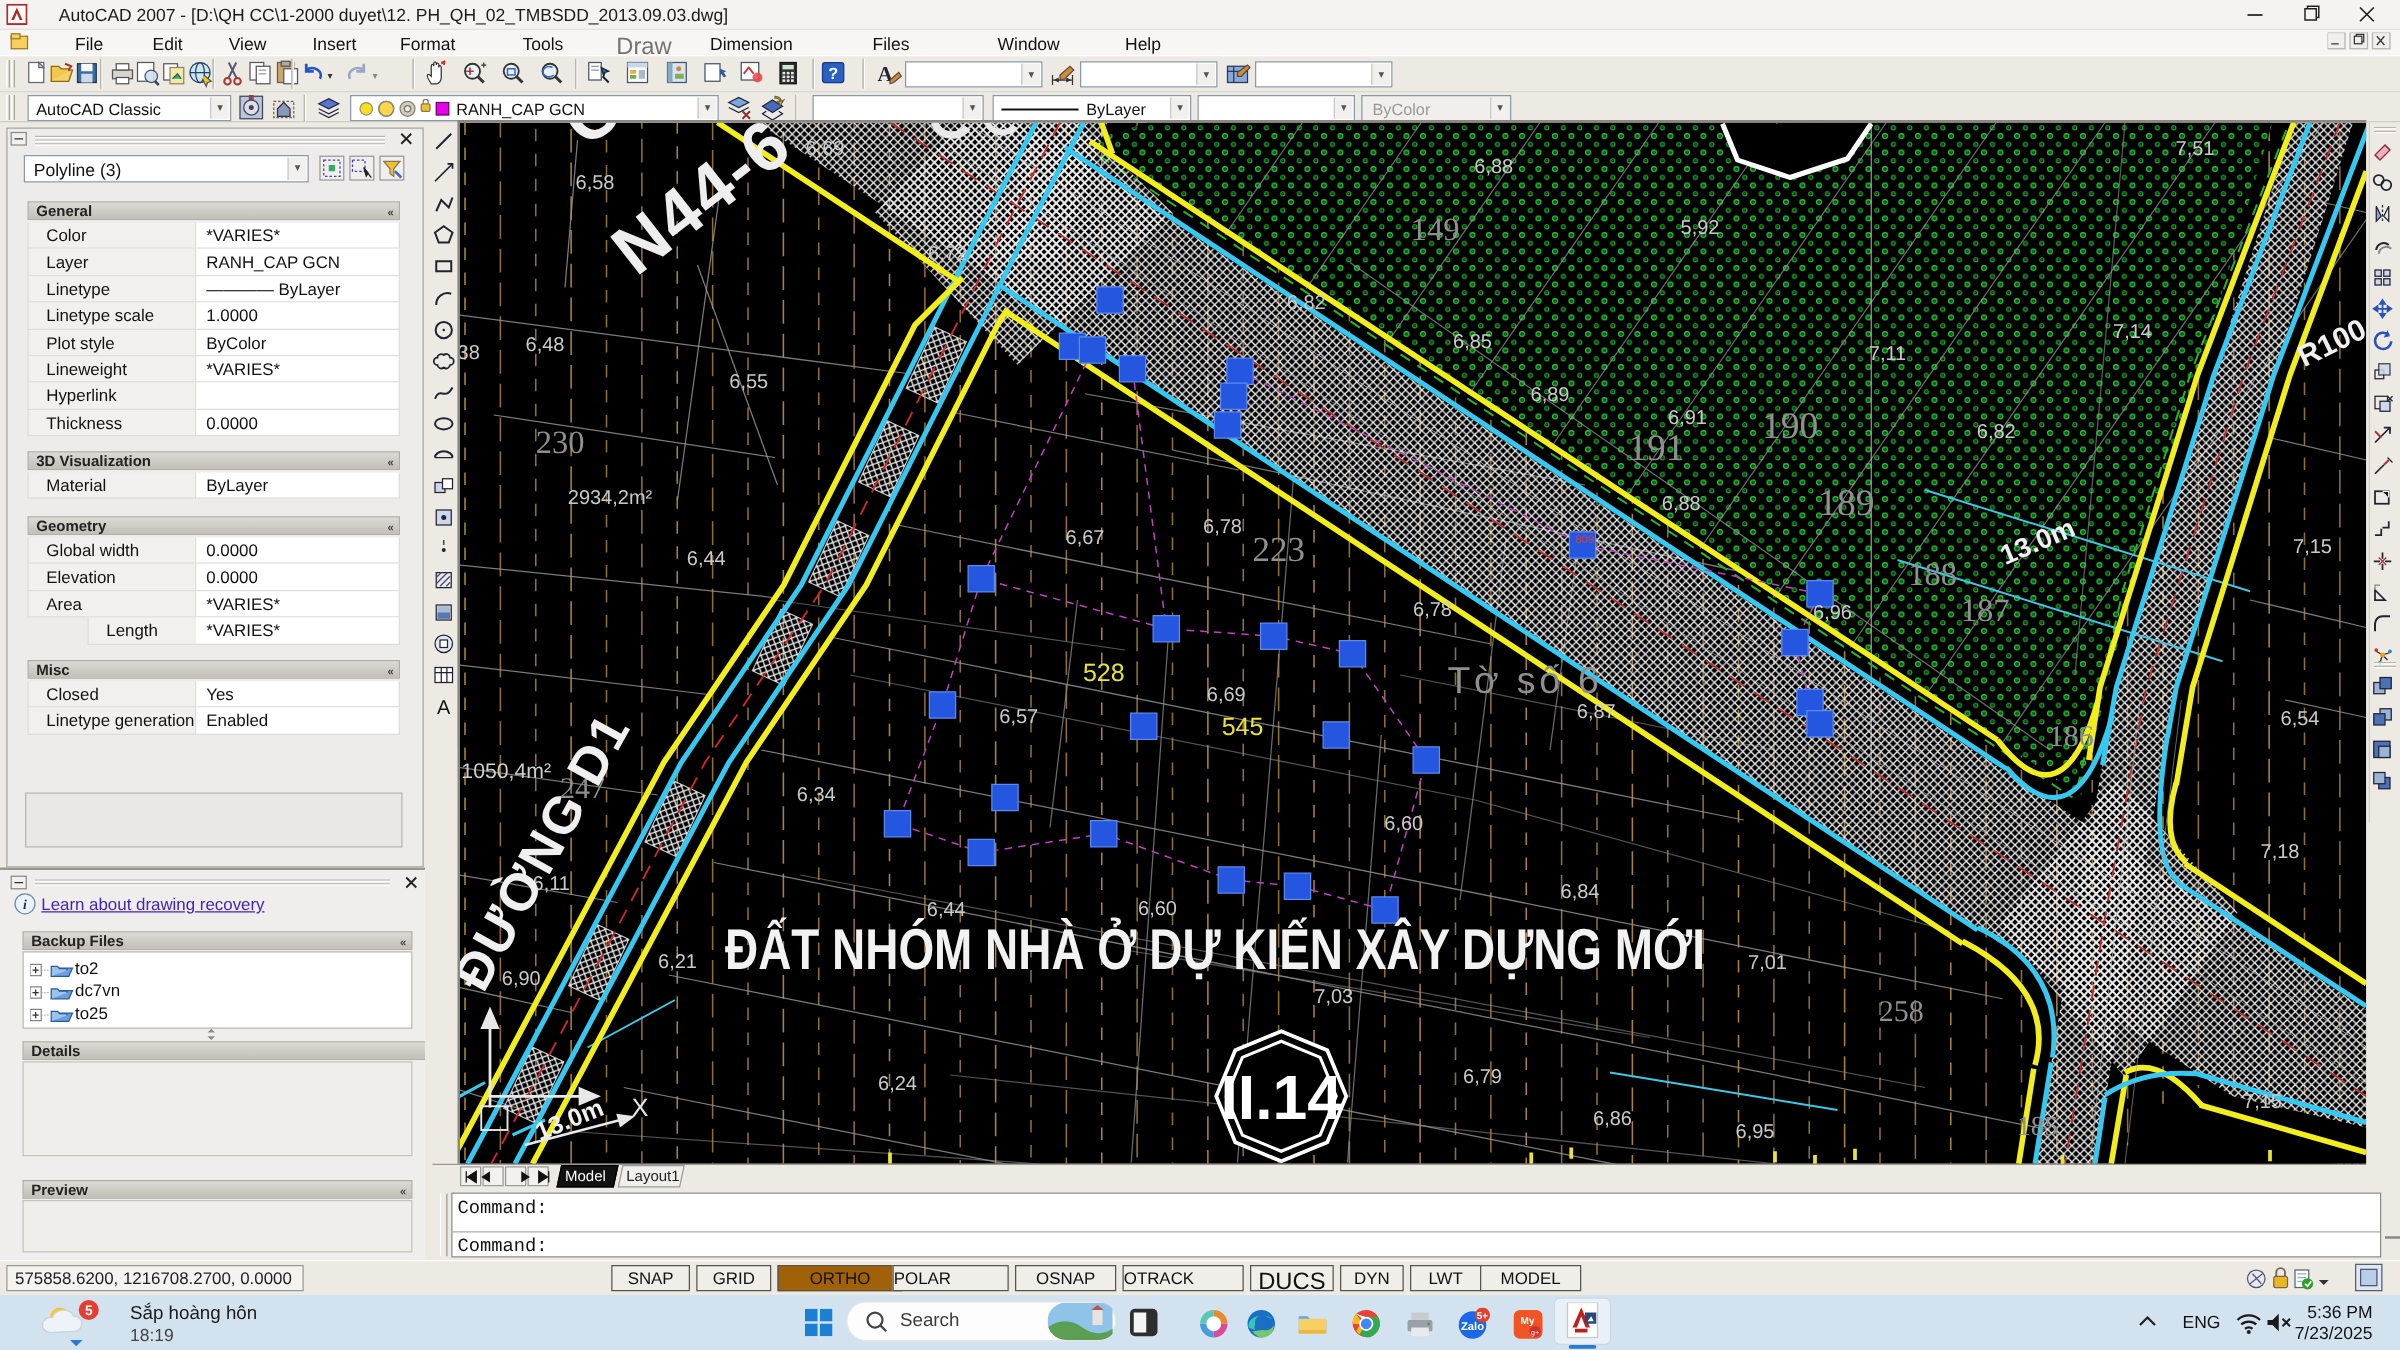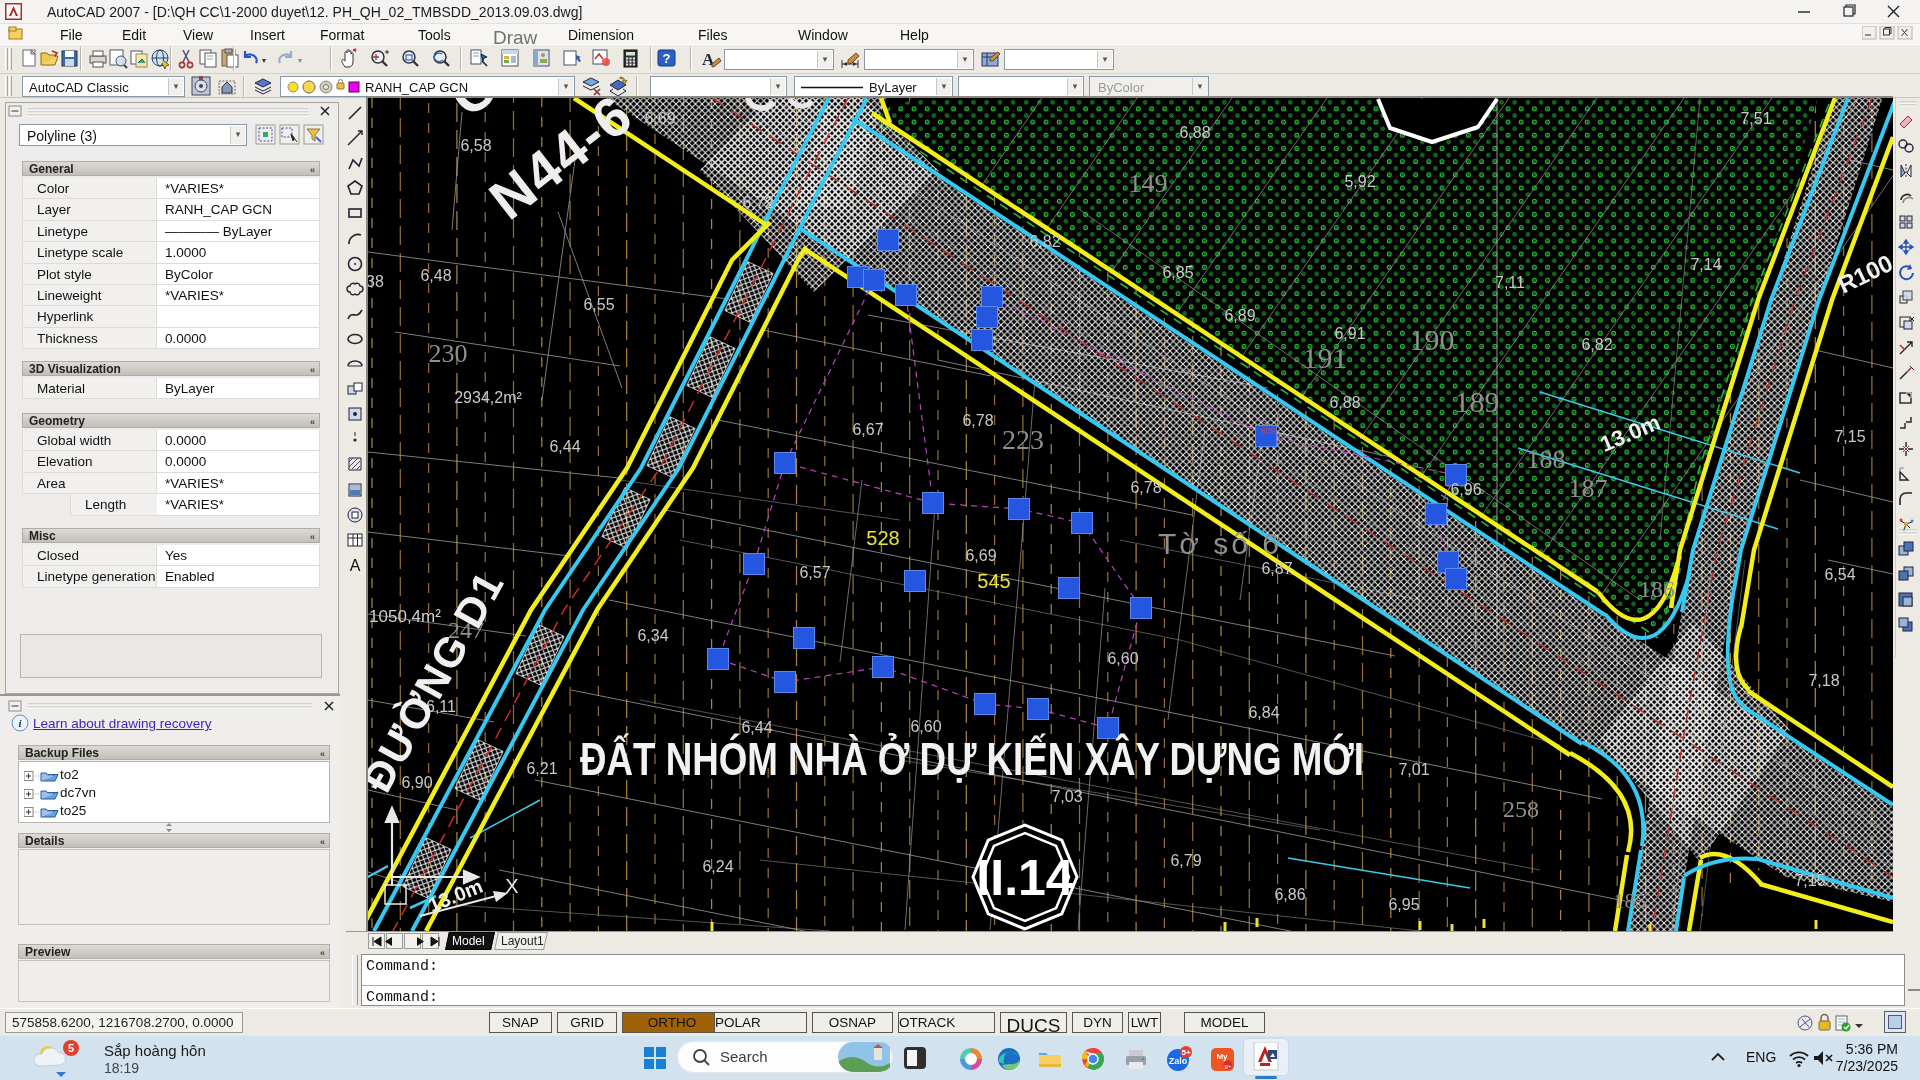--- a/index.html
+++ b/index.html
@@ -456,21 +456,21 @@
       <line x1="2" y1="9" x2="7" y2="9" stroke="#333"></line>
       <line x1="4.5" y1="6.5" x2="4.5" y2="11.5" stroke="#333"></line>
 <line x1="9" y1="9" x2="16" y2="9" stroke="#999" stroke-dasharray="1 1.4"></line>
 <path d="M17 14 L20 7.5 H34 L31 14 Z" fill="#6aa0e0" stroke="#2a5a9a"></path>
       <path d="M17 14 V6 h5 l1.6 1.8 h6 v1.5" fill="#9cc2ee" stroke="#2a5a9a"></path>
     </svg>
     <span style="position:absolute;left:60px;top:803px;font-size:13.5px;color:#111;">to25</span>
 <svg style="position:absolute;left:160px;top:823px" width="26" height="9">
       <path d="M6 3 l3 -3 3 3z M6 6 l3 3 3 -3z" fill="#8a8a8a"></path>
     </svg>
-<div class="hdr" style="position:absolute;left:18px;top:833px;width:312px;height:15px;">Details<span class="chev">«</span></div>
+<div class="hdr" style="position:absolute;left:18px;top:833px;width:348px;height:15px;">Details<span class="chev">«</span></div>
 <div style="position:absolute;left:18px;top:849px;width:312px;height:76px;background:#efeeeb;border:1px solid #c5c2bc;"></div>
 <div class="hdr" style="position:absolute;left:18px;top:944px;width:312px;height:15px;">Preview<span class="chev">«</span></div>
 <div style="position:absolute;left:18px;top:960px;width:312px;height:42px;background:#efeeeb;border:1px solid #c5c2bc;"></div>
 <div style="position:absolute;left:340px;top:98px;width:28px;height:982px;background:#eceae3;"></div>
 <div style="position:absolute;left:343px;top:98px;width:24px;height:500px;border-right:1px solid #d0cdc4;"></div>
 <svg style="position:absolute;left:346px;top:104.0px" width="18" height="18">
       <line x1="3" y1="15" x2="15" y2="3" stroke="#223" stroke-width="1.6"></line>
     </svg>
 <svg style="position:absolute;left:346px;top:129.1px" width="18" height="18">
       <line x1="2" y1="16" x2="16" y2="2" stroke="#223" stroke-width="1.4"></line>
@@ -715,21 +715,21 @@
     </div>
 <div style="position:absolute;left:898px;top:1012px;width:97px;height:21px;background:#efeee9;border:1px solid #55554f;">
       <div style="text-align:left;font-size:13.5px;color:#111;margin-top:2px;">OTRACK</div>
     </div>
 <div style="position:absolute;left:1000px;top:1012px;width:67px;height:21px;background:#efeee9;border:1px solid #55554f;">
       <div style="text-align:center;font-size:19px;color:#111;margin-top:2px;">DUCS</div>
     </div>
 <div style="position:absolute;left:1072px;top:1012px;width:51px;height:21px;background:#efeee9;border:1px solid #55554f;">
       <div style="text-align:center;font-size:13.5px;color:#111;margin-top:2px;">DYN</div>
     </div>
-<div style="position:absolute;left:1128px;top:1012px;width:33px;height:21px;background:#efeee9;border:1px solid #55554f;">
+<div style="position:absolute;left:1128px;top:1012px;width:57px;height:21px;background:#efeee9;border:1px solid #55554f;">
       <div style="text-align:center;font-size:13.5px;color:#111;margin-top:2px;">LWT</div>
     </div>
 <div style="position:absolute;left:1184px;top:1012px;width:81px;height:21px;background:#efeee9;border:1px solid #55554f;">
       <div style="text-align:center;font-size:13.5px;color:#111;margin-top:2px;">MODEL</div>
     </div>
 <svg style="position:absolute;left:1795px;top:1011px" width="70" height="23">
 <circle cx="10" cy="12" r="7" fill="#e8e8f0" stroke="#557"></circle>
       <path d="M5 16 l10 -8 M7 8 l7 8" stroke="#557"></path>
 <rect x="24" y="10" width="11" height="9" rx="1.5" fill="#e8b820" stroke="#765"></rect>
       <path d="M26 10 v-3 a3.5 3.5 0 0 1 7 0 v3" fill="none" stroke="#765" stroke-width="1.5"></path>

